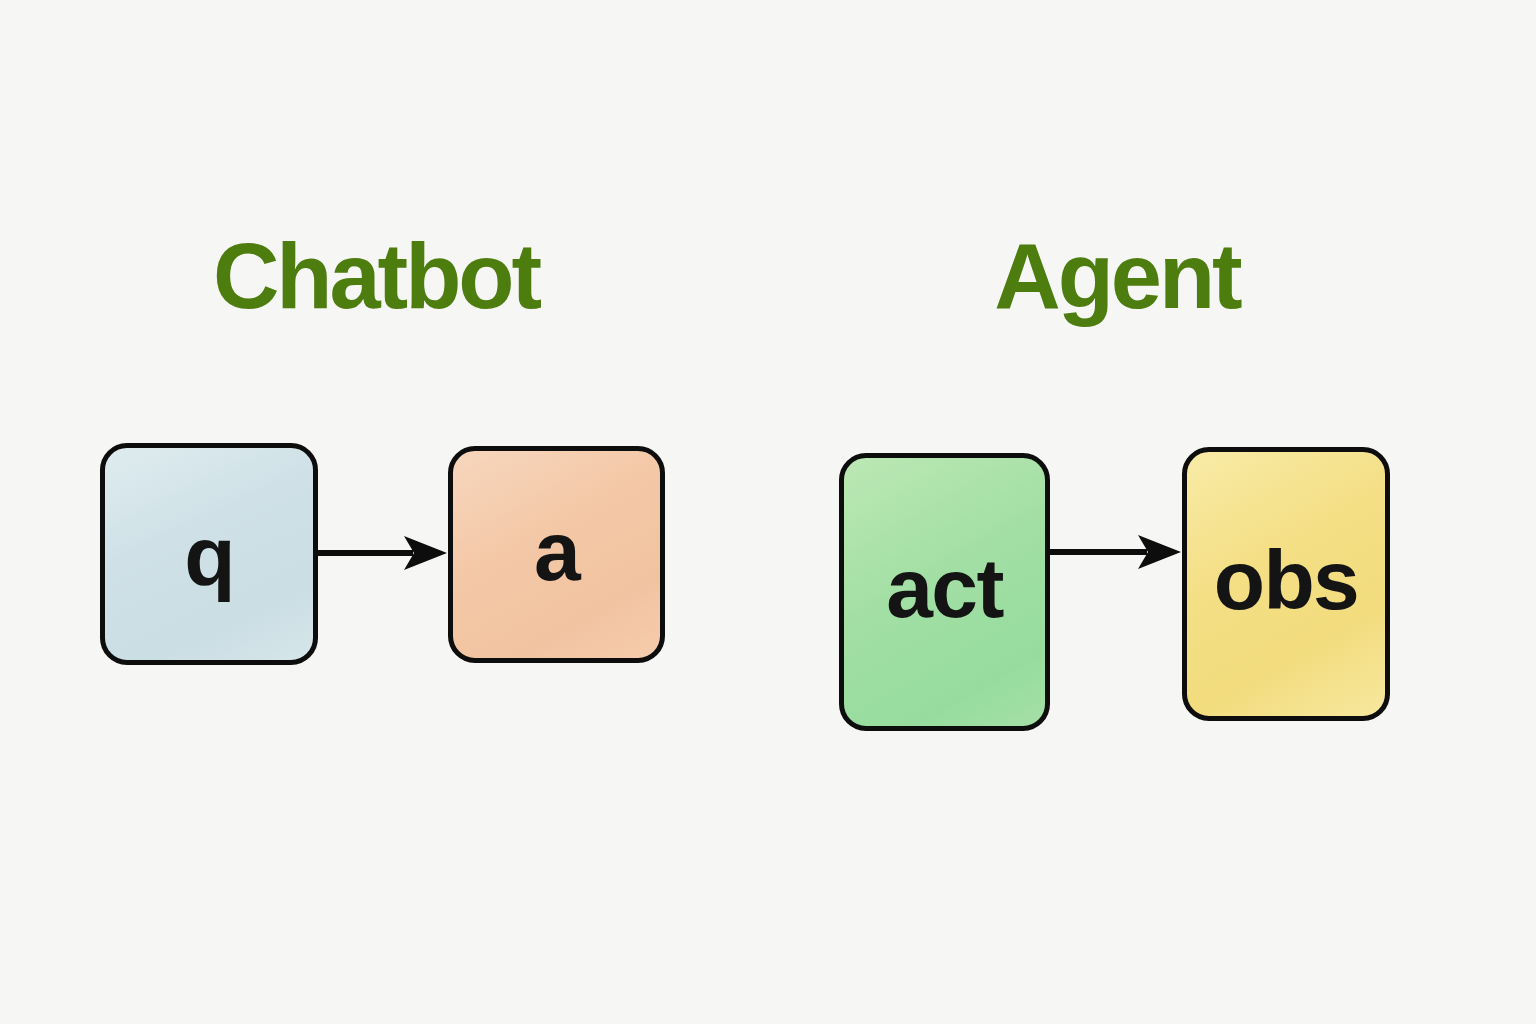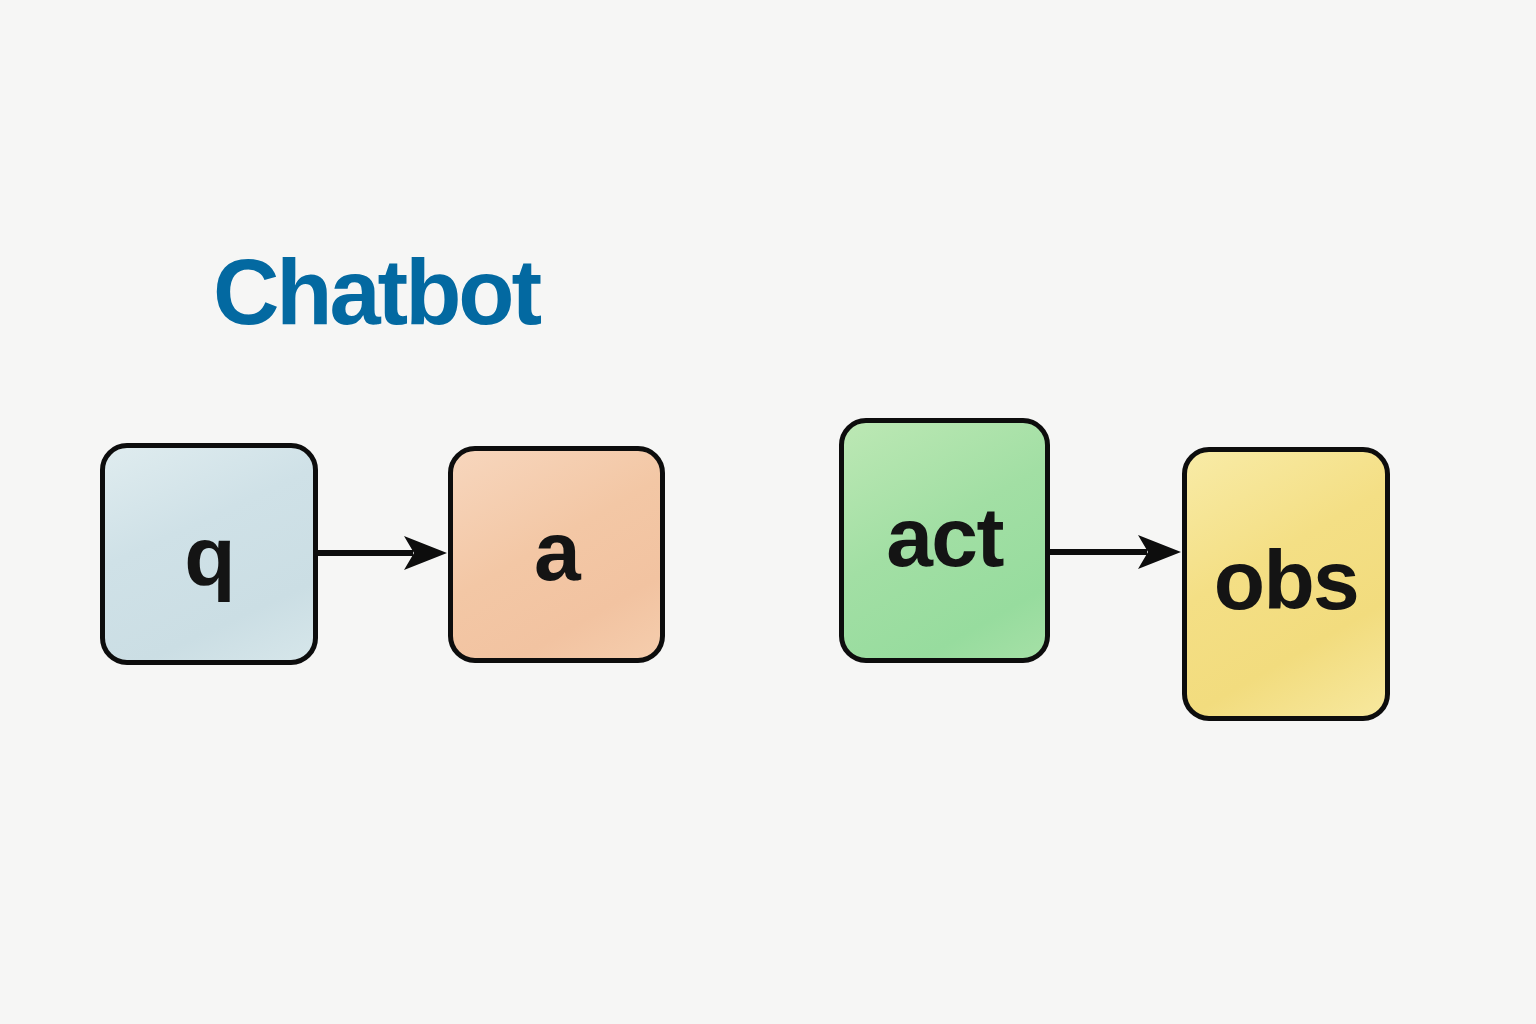--- a/index.html
+++ b/index.html
@@ -10,26 +10,26 @@
   }
   .canvas {
     position: relative;
     width: 1536px;
     height: 1024px;
     background: #f6f6f5;
     overflow: hidden;
   }
   .section-title {
     position: absolute;
-    top: 246px;
+    top: 230px;
     transform: translateX(-50%);
     font-size: 92px;
     font-weight: 700;
     letter-spacing: -0.033em;
-    color: #0369a1;
+    color: #4d7c0f;
     line-height: 1;
     white-space: nowrap;
     user-select: none;
   }
   .title-chatbot { left: 376px; }
   .title-agent  { left: 1117px; }
 
   .node {
     position: absolute;
     box-sizing: border-box;
@@ -47,21 +47,21 @@
   }
   .node-q {
     left: 100px; top: 443px; width: 218px; height: 222px;
     background: linear-gradient(155deg, #dfecef 0%, #cfe1e7 38%, #cbdee4 75%, #d6e6ea 100%);
   }
   .node-a {
     left: 448px; top: 446px; width: 217px; height: 217px;
     background: linear-gradient(150deg, #f7d6bd 0%, #f3c7a5 45%, #f2c3a1 75%, #f5cdad 100%);
   }
   .node-act {
-    left: 839px; top: 418px; width: 211px; height: 245px;
+    left: 839px; top: 453px; width: 211px; height: 278px;
     background: linear-gradient(150deg, #bce8b4 0%, #a2dfa4 45%, #97dc9e 80%, #a5e0a6 100%);
     justify-content: center;
   }
   .node-obs {
     left: 1182px; top: 447px; width: 208px; height: 274px;
     background: linear-gradient(150deg, #f8eba6 0%, #f4df85 40%, #f2dc7e 70%, #f7e89e 100%);
   }
   
   .node .node-label { transform: translateY(-4px); }
   .node-q .node-label { transform: translateY(2px); }
@@ -73,20 +73,21 @@
     pointer-events: none;
   }
 </style>
 </head>
 <body>
 
 <div class="canvas">
 
   <div class="section-title title-chatbot">Chatbot</div>
 
+  <div class="section-title title-agent">Agent</div>
 
   <div class="node node-q">
     <span class="node-label">q</span>
   </div>
 
   <div class="node node-a">
     <span class="node-label">a</span>
   </div>
 
   <div class="node node-act">

